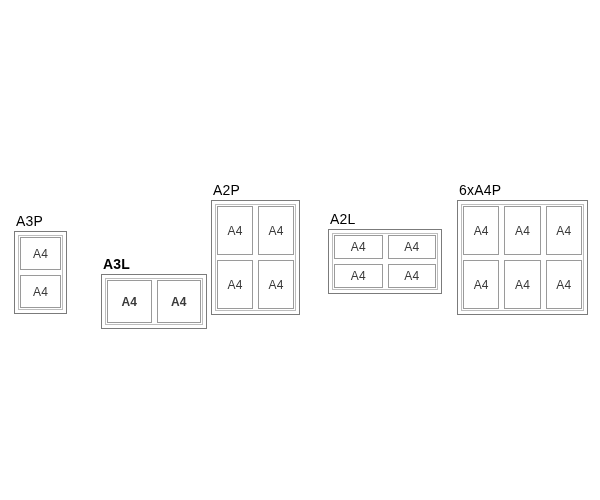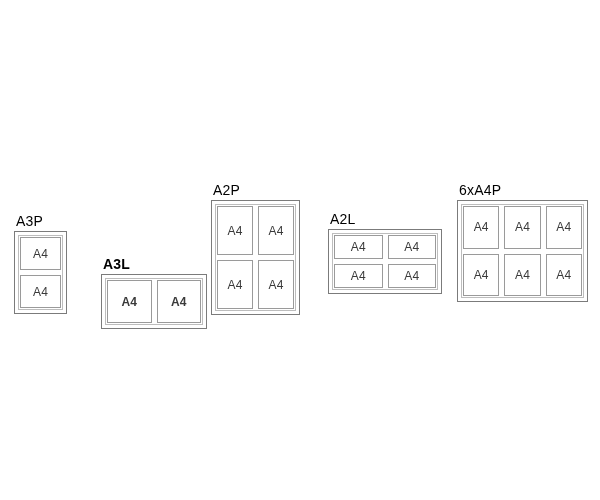--- a/index.html
+++ b/index.html
@@ -136,21 +136,21 @@
           <span class="cell-label">A4</span>
         </div>
         <div class="cell">
           <span class="cell-label">A4</span>
         </div>
         <div class="cell">
           <span class="cell-label">A4</span>
         </div>
       </div>
     </div>
-    <div class="layout-group" style="left: 457px; top: 200px; width: 131px; height: 102px;">
+    <div class="layout-group" style="left: 457px; top: 200px; width: 131px; height: 115px;">
       <div class="group-label">6xA4P</div>
       <div class="sheet">
         <div class="sheet-inner"></div>
       </div>
       <div class="cells" style="grid-template-columns: repeat(3, 1fr); grid-template-rows: repeat(2, 1fr);">
         <div class="cell">
           <span class="cell-label">A4</span>
         </div>
         <div class="cell">
           <span class="cell-label">A4</span>

